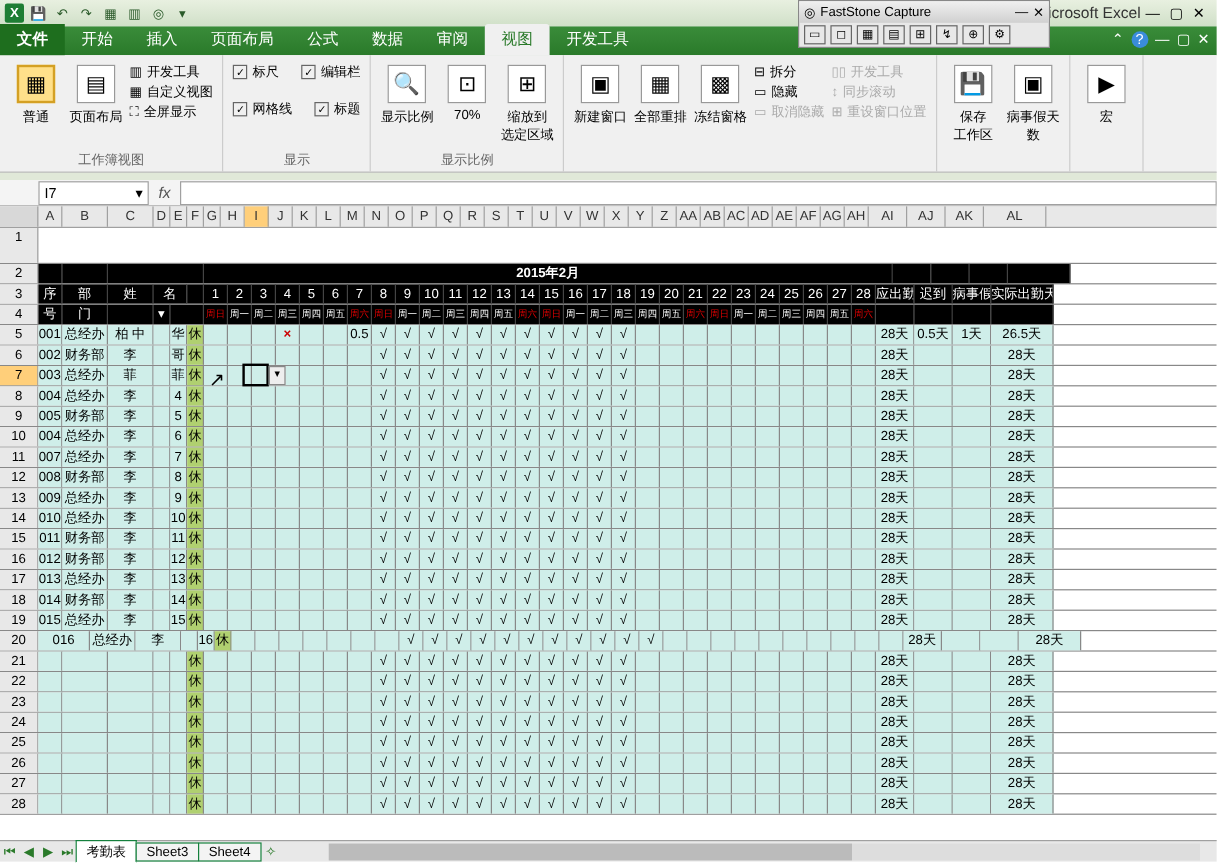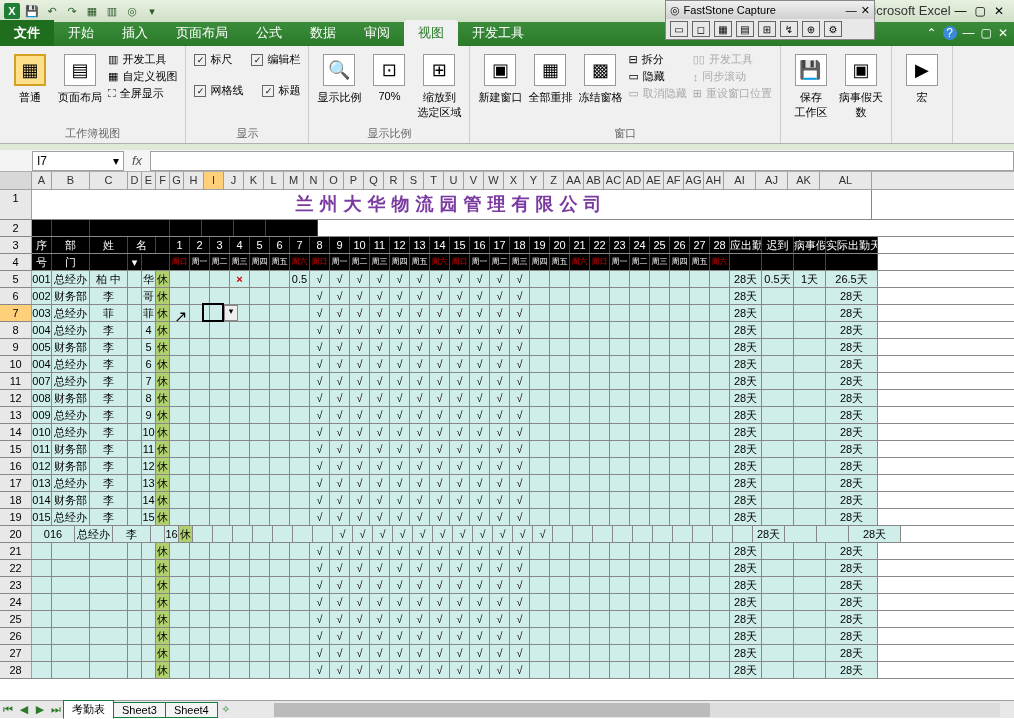--- a/index.html
+++ b/index.html
@@ -219,21 +219,20 @@
     <div class="item" style="color:#aaa">
             <span>↕</span>
             <span>同步滚动</span>
           </div>
     <div class="item" style="color:#aaa">
             <span>⊞</span>
             <span>重设窗口位置</span>
           </div>
    </div>
   </div>
-  <div class="rgroup-label">窗口</div>
  </div>
  <div class="rgroup">
   <div class="rgroup-body">
    <div class="big-btn">
           <div class="ico">💾</div>
           <span style="white-space:pre-line">保存
 工作区</span>
         </div>
    <div class="big-btn">
           <div class="ico">▣</div>
@@ -302,27 +301,27 @@
       <div class="ch" style="width: 32px;">AI</div>
       <div class="ch" style="width: 32px;">AJ</div>
       <div class="ch" style="width: 32px;">AK</div>
       <div class="ch" style="width: 52px;">AL</div>
     </div>
 </div>
 
 <div class="grid" id="grid">
     <div class="row title-row" style="height: 30px;">
       <div class="rh">1</div>
-      <div class="cell merged-title" style="width: 840px; line-height: 28px;">兰州大华物流园管理有限公司</div>
     </div>
     <div class="row hdr-row" style="height: 17px;">
       <div class="rh">2</div>
       <div class="cell " style="width: 20px;"></div>
       <div class="cell " style="width: 38px;"></div>
       <div class="cell " style="width: 80px;"></div>
+      <div class="cell " style="width: 574px; font-weight: bold;">2015年2月</div>
       <div class="cell " style="width: 32px;"></div>
       <div class="cell " style="width: 32px;"></div>
       <div class="cell " style="width: 32px;"></div>
       <div class="cell " style="width: 52px;"></div>
     </div>
     <div class="row hdr-row">
       <div class="rh">3</div>
       <div class="cell " style="width: 20px;">序</div>
       <div class="cell " style="width: 38px;">部</div>
       <div class="cell " style="width: 38px;">姓</div>

